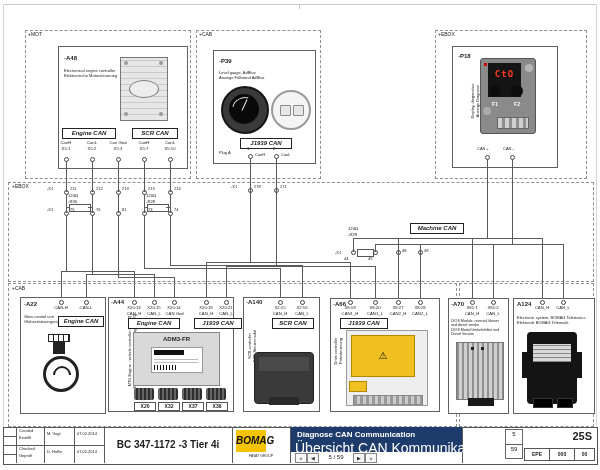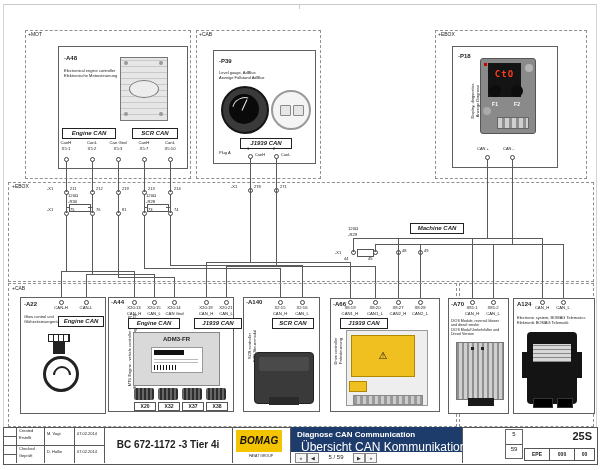--- a/index.html
+++ b/index.html
@@ -441,30 +441,30 @@
 
   <div class="t ftxt sc" style="left:19px;top:429px;">Created</div>
   <div class="t ftxt sc" style="left:19px;top:436px;">Erstellt</div>
   <div class="t ftxt sc" style="left:19px;top:447px;">Checked</div>
   <div class="t ftxt sc" style="left:19px;top:454px;">Geprüft</div>
   <div class="t ftxt sc" style="left:47px;top:432px;">M. Vogt</div>
   <div class="t ftxt sc" style="left:47px;top:450px;">D. Hollin</div>
   <div class="t ftxt sc" style="left:77px;top:432px;">07.02.2014</div>
   <div class="t ftxt sc" style="left:77px;top:450px;">07.02.2014</div>
 
-  <div class="t" style="left:104px;top:427px;width:128px;height:36px;font-size:10px;font-weight:bold;text-align:center;line-height:36px;">BC 672-1172 -3 Tier 4i</div>
-
-  <div class="abs" style="left:236px;top:430px;width:46px;height:22px;background:#f5c400;text-align:center;">
+  <div class="t" style="left:104px;top:427px;width:128px;height:36px;font-size:10px;font-weight:bold;text-align:center;line-height:36px;">BC 347-1172 -3 Tier 4i</div>
+
+  <div class="abs" style="left:236px;top:430px;width:30px;height:22px;background:#f5c400;text-align:center;">
     <span style="font-size:10px;font-weight:bold;font-style:italic;line-height:22px;color:#111;">BOMAG</span>
   </div>
   <div class="t" style="left:236px;top:454px;width:50px;text-align:center;font-size:5px;transform:scale(.7);transform-origin:center top;">FAYAT GROUP</div>
 
   <div class="abs" style="left:291px;top:427px;width:171px;height:25px;background:#1d3c6b;color:#fff;padding:0;">
     <div class="abs" style="left:6px;top:3px;font-size:8px;font-weight:bold;white-space:nowrap;">Diagnose CAN Communication</div>
-    <div class="abs" style="left:10px;top:13px;font-size:12px;white-space:nowrap;text-align:right;">Übersicht CAN Kommunikation</div>
+    <div class="abs" style="left:4px;top:13px;font-size:14px;white-space:nowrap;text-align:right;">Übersicht CAN Kommunikation</div>
   </div>
   <div class="navbtn" style="left:295px;top:453px;width:10px;height:8px;">«</div>
   <div class="navbtn" style="left:307px;top:453px;width:10px;height:8px;">◀</div>
   <div class="t" style="left:321px;top:454px;width:30px;text-align:center;font-size:6px;">5 / 59</div>
   <div class="navbtn" style="left:353px;top:453px;width:10px;height:8px;">▶</div>
   <div class="navbtn" style="left:365px;top:453px;width:10px;height:8px;">»</div>
 
   <div class="abs" style="left:505px;top:429px;width:16px;height:28px;border:1px solid #666;">
     <div class="t" style="left:0;top:1px;width:16px;text-align:center;font-size:6px;">5</div>
     <div class="w" style="left:0;top:14px;width:16px;height:1px;"></div>

